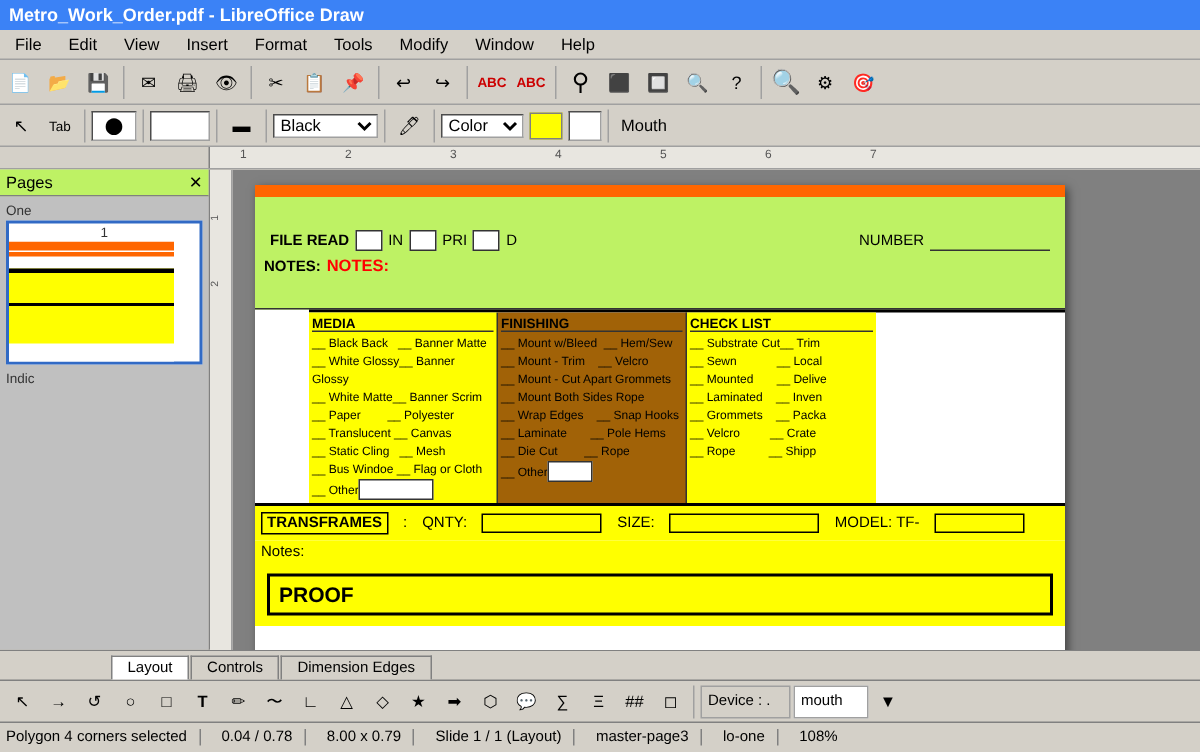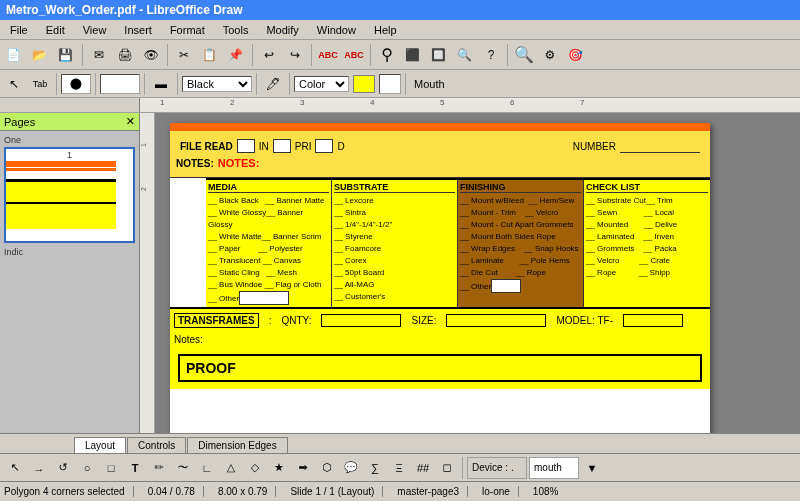--- a/index.html
+++ b/index.html
@@ -389,21 +389,21 @@
   <div id="canvas-area" style="position:relative;flex:1;background:#808080;overflow:auto">
     <div id="ruler-v">
       <div style="font-size:7px;color:#555;margin-top:30px;writing-mode:vertical-rl;transform:rotate(180deg)">1</div>
       <div style="font-size:7px;color:#555;margin-top:40px;writing-mode:vertical-rl;transform:rotate(180deg)">2</div>
     </div>
 
     <div id="document-page">
 
       <div style="background:#ff6600;height:8px"></div>
 
-      <div style="background:#fde047;padding:6px 6px;border-bottom:1px solid #333">
+      <div style="background:#bef264;padding:20px 6px;border-bottom:1px solid #333">
         <div class="page-header-row">
           <span style="font-weight:bold;font-size:10px">FILE READ</span>
           <span class="field-box" style="width:18px"></span>
           <span style="font-size:10px">IN</span>
           <span class="field-box" style="width:18px"></span>
           <span style="font-size:10px">PRI</span>
           <span class="field-box" style="width:18px"></span>
           <span style="font-size:10px">D</span>
           <span style="flex:1"></span>
           <span style="font-size:10px">NUMBER</span>
@@ -424,34 +424,20 @@
             <div>__ White Glossy__ Banner Glossy</div>
             <div>__ White Matte__ Banner Scrim</div>
             <div>__ Paper &nbsp;&nbsp;&nbsp;&nbsp;&nbsp;&nbsp; __ Polyester</div>
             <div>__ Translucent __ Canvas</div>
             <div>__ Static Cling &nbsp; __ Mesh</div>
             <div>__ Bus Windoe __ Flag or Cloth</div>
             <div>__ Other<span class="field-box" style="width:50px;vertical-align:bottom"></span></div>
           </div>
         </div>
 
-        <div class="grid-col" style="background:#ffff00">
-          <div class="col-header">SUBSTRATE</div>
-          <div style="font-size:8px;line-height:1.5">
-            <div>__ Lexcore</div>
-            <div>__ Sintra</div>
-            <div>__ 1/4"-1/4"-1/2"</div>
-            <div>__ Styrene</div>
-            <div>__ Foamcore</div>
-            <div>__ Corex</div>
-            <div>__ 50pt Board</div>
-            <div>__ All-MAG</div>
-            <div>__ Customer's</div>
-          </div>
-        </div>
 
         <div class="grid-col" style="background:#a16207">
           <div class="col-header">FINISHING</div>
           <div style="font-size:8px;line-height:1.5">
             <div>__ Mount w/Bleed &nbsp;__ Hem/Sew</div>
             <div>__ Mount - Trim &nbsp;&nbsp; __ Velcro</div>
             <div>__ Mount - Cut Apart Grommets</div>
             <div>__ Mount Both Sides Rope</div>
             <div>__ Wrap Edges &nbsp;&nbsp; __ Snap Hooks</div>
             <div>__ Laminate &nbsp;&nbsp;&nbsp;&nbsp;&nbsp; __ Pole Hems</div>

